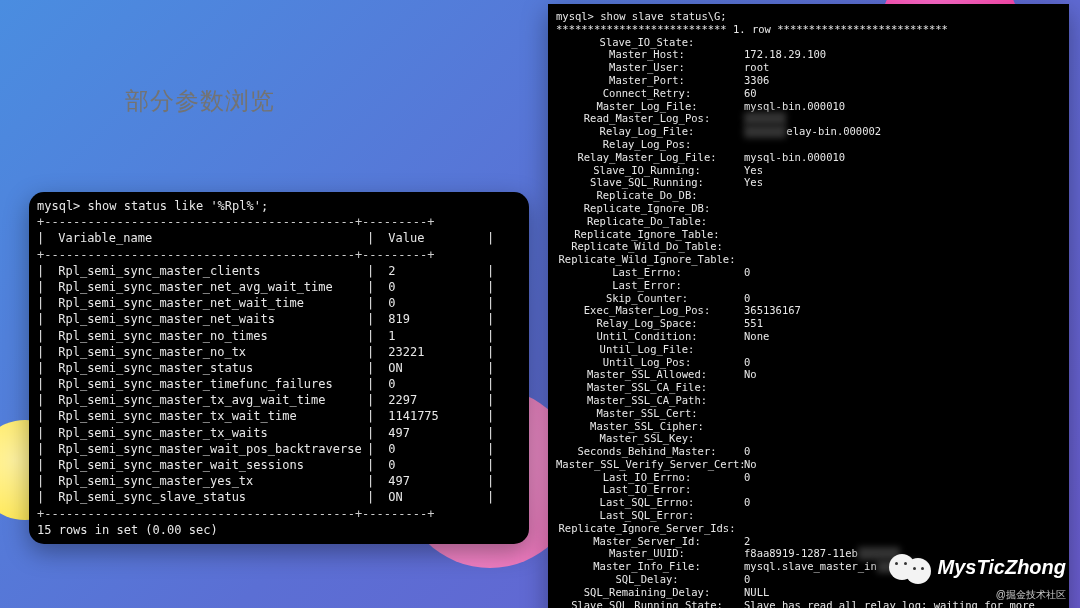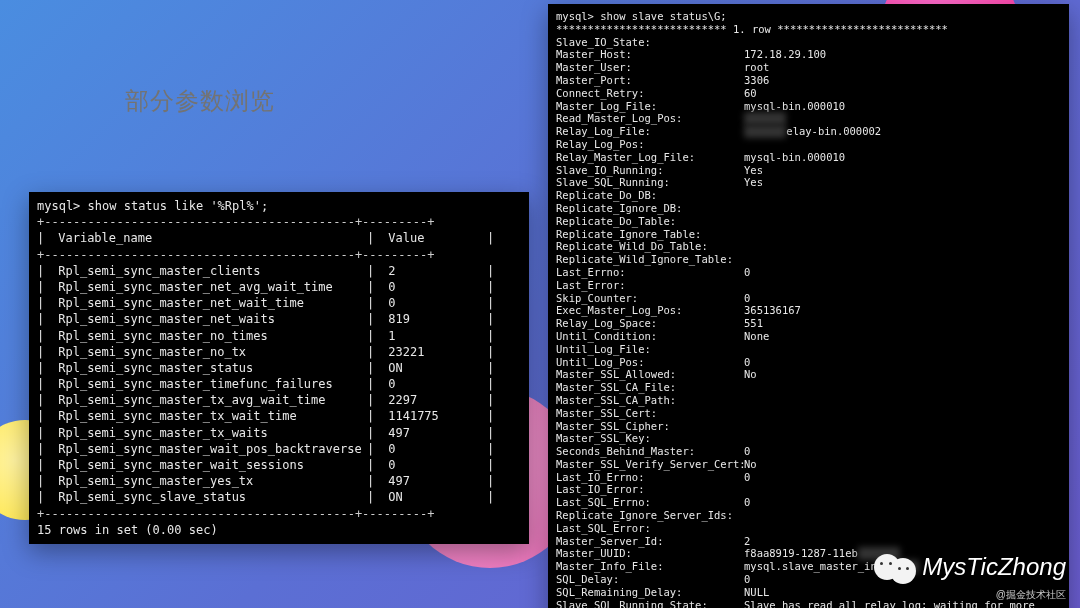--- a/index.html
+++ b/index.html
@@ -54,20 +54,21 @@
     background: #000;
     color: #e8e8e8;
     box-shadow: 0 8px 24px rgba(0,0,0,0.35);
     font-size: 12px;
     line-height: 1.35;
     padding: 6px 8px;
   }
   .term-left {
     top: 192px; left: 29px;
     width: 500px;
+    border-radius: 15px;
   }
   .term-right {
     top: 4px; left: 548px;
     width: 521px;
     font-size: 10.5px;
     line-height: 1.22;
   }
   .prompt-row { white-space: pre; }
   .hr-row {
     white-space: pre;
@@ -75,41 +76,41 @@
     overflow: hidden;
     color: #ccc;
   }
   .tbl-head, .tbl-row {
     display: flex;
   }
   .tbl-head .c1, .tbl-row .c1 { width: 330px; white-space: pre; }
   .tbl-head .c2, .tbl-row .c2 { width: 120px; white-space: pre; }
   .bar { display:inline-block; width:14px; }
   .kv-row { display: flex; }
-  .kv-row .k { width: 186px; text-align: left; padding-right: 4px; }
+  .kv-row .k { width: 186px; text-align: center; padding-right: 4px; }
   .kv-row .v { flex: 1; text-align: left; padding-left: 2px; }
   .blur { filter: blur(3px); display:inline-block; background:#333; color:#888; border-radius:2px; padding:0 18px; }
   .watermark {
     position: absolute;
     right: 14px; bottom: 6px;
     display: flex; flex-direction: column; align-items: flex-end;
     color: #fff;
     z-index: 50;
   }
   .watermark .line1 { display:flex; align-items:center; gap:4px; }
   .wm-icon {
     width: 44px; height: 38px; position:relative;
   }
   .wm-icon .bubble {
     position:absolute; border-radius:50%; background:#f3f3f3;
   }
   .wm-icon .b1 { width:26px;height:26px; left:0; top:6px;}
   .wm-icon .b2 { width:26px;height:26px; left:16px; top:10px;}
   .wm-icon .ey { position:absolute; width:3px;height:3px;background:#333;border-radius:50%; }
-  .wm-name { font-family: "Arial", sans-serif; font-size: 24px; font-style: italic; font-weight: 400; text-shadow: 0 1px 2px rgba(0,0,0,0.4);}
+  .wm-name { font-family: "Arial", sans-serif; font-size: 20px; font-style: italic; font-weight: 700; text-shadow: 0 1px 2px rgba(0,0,0,0.4);}
   .wm-sub { font-size: 10px; color:#ccc; font-family:"Microsoft YaHei",sans-serif; margin-top:2px;}
 </style>
 </head>
 <body>
 
 <div class="blob1"></div>
 <div class="blob2"></div>
 <div class="blob3"></div>
 <div class="blob4"></div>
 
@@ -350,25 +351,25 @@
       </div>
       <div class="kv-row">
         <span class="k">Last_IO_Error:</span>
         <span class="v"></span>
       </div>
       <div class="kv-row">
         <span class="k">Last_SQL_Errno:</span>
         <span class="v">0</span>
       </div>
       <div class="kv-row">
+        <span class="k">Last_SQL_Error:</span>
+        <span class="v"></span>
+      </div>
+      <div class="kv-row">
         <span class="k">Replicate_Ignore_Server_Ids:</span>
-        <span class="v"></span>
-      </div>
-      <div class="kv-row">
-        <span class="k">Last_SQL_Error:</span>
         <span class="v"></span>
       </div>
       <div class="kv-row">
         <span class="k">Master_Server_Id:</span>
         <span class="v">2</span>
       </div>
       <div class="kv-row">
         <span class="k">Master_UUID:</span>
         <span class="v">f8aa8919-1287-11eb<span class="blur">&nbsp;</span></span>
       </div>

